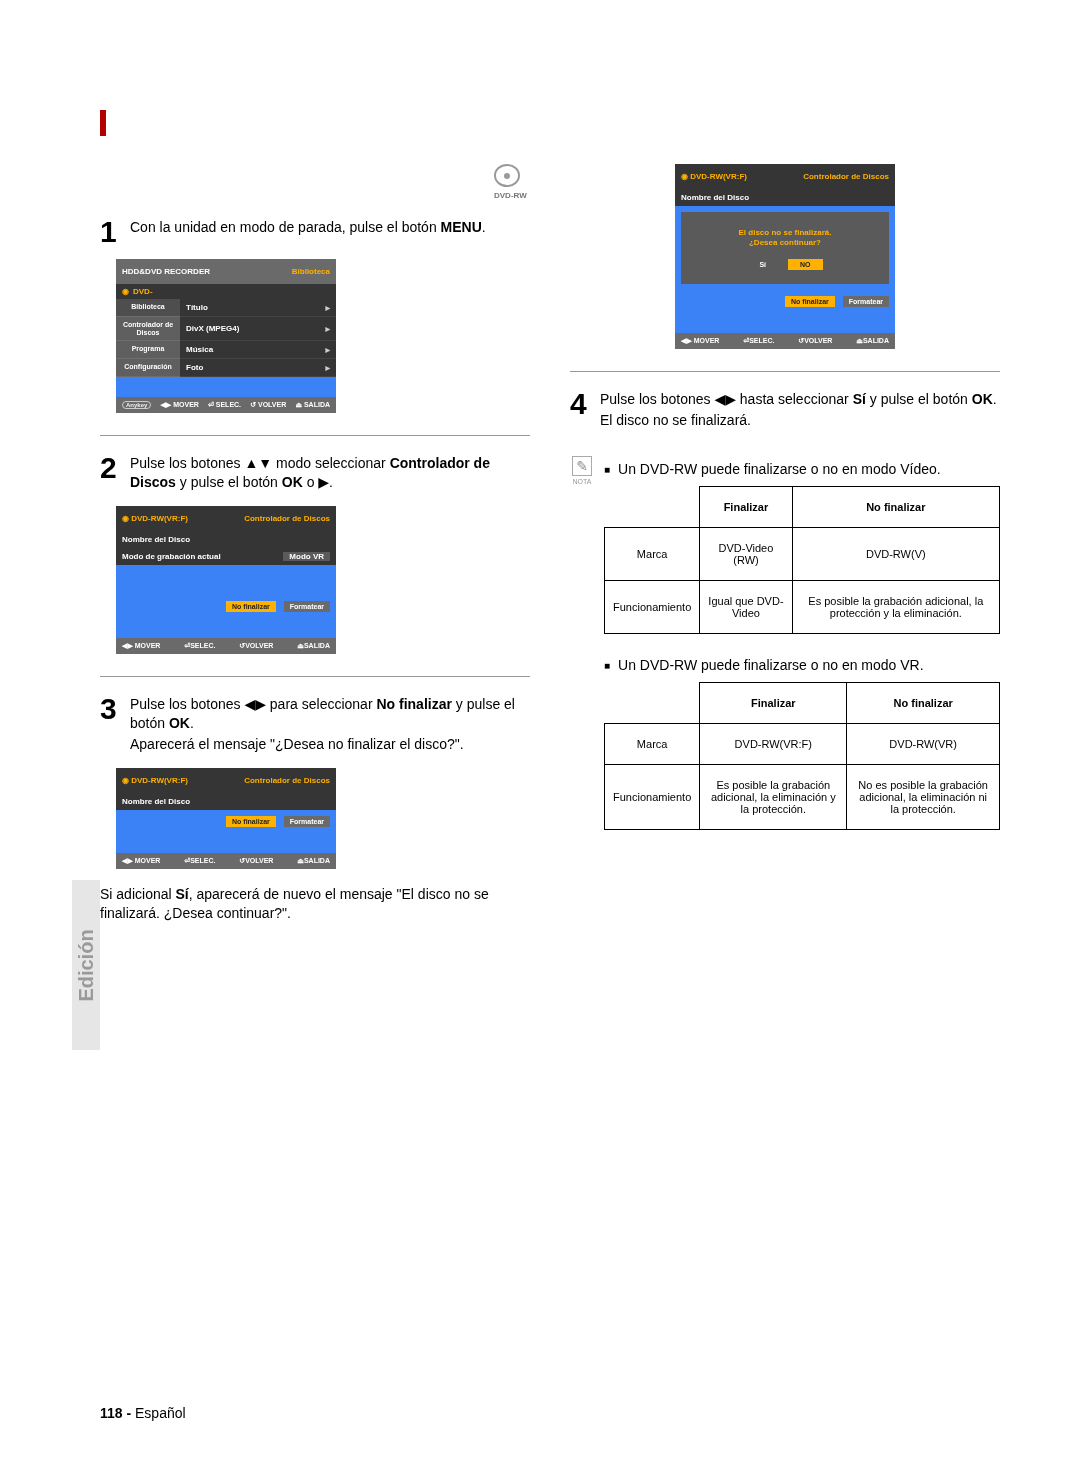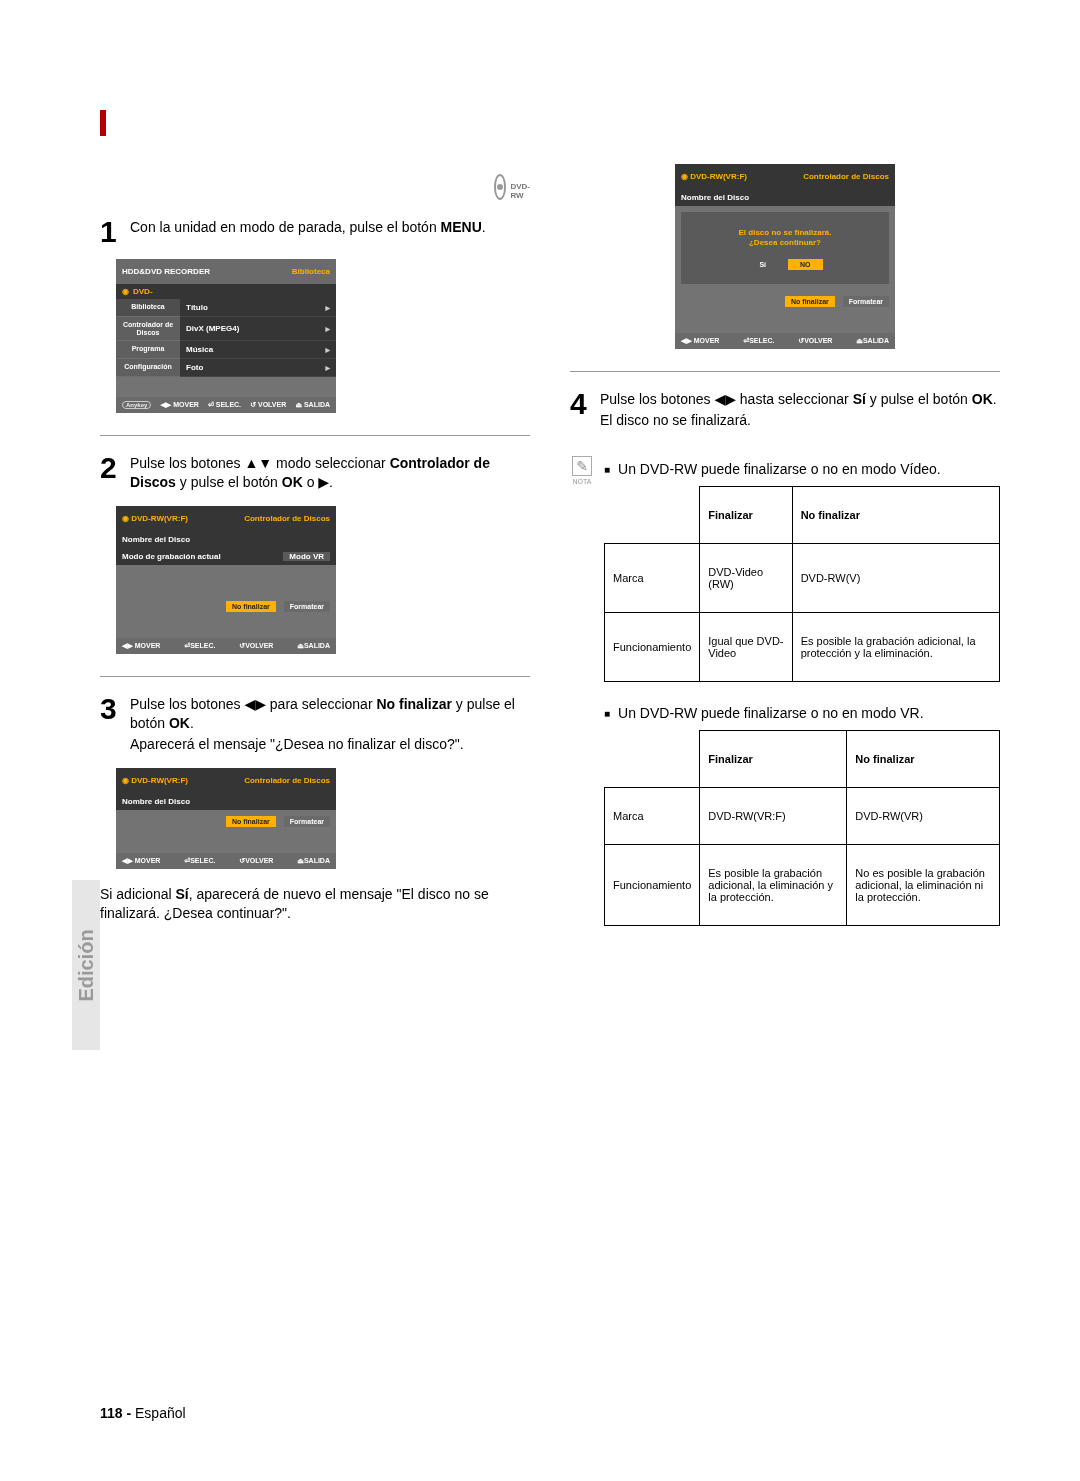--- a/index.html
+++ b/index.html
@@ -3,33 +3,33 @@
 <meta charset="utf-8">
 <style>
   * { box-sizing: border-box; margin: 0; padding: 0; }
   html, body { background: #fff; font-family: Arial, Helvetica, sans-serif; color: #000; }
   .page { width: 1080px; height: 1481px; position: relative; padding: 110px 80px 40px 100px; }
   .title-row { display: flex; align-items: center; margin-bottom: 28px; }
   .title-bar { width: 6px; height: 26px; background: #b30000; margin-right: 8px; }
   .title { font-size: 19px; font-weight: bold; }
   .cols { display: flex; gap: 40px; }
   .col { flex: 1 1 0; }
-  .disc-icon { width: 36px; height: 36px; margin-left: auto; display:flex; flex-direction:row; align-items:flex-end; gap:4px;}
+  .disc-icon { width: 36px; height: 36px; margin-left: auto; display:flex; flex-direction:column; align-items:flex-start; gap:4px;}
   .disc-icon .circ { width:26px; height:26px; border:2px solid #999; border-radius:50%; display:flex; align-items:center; justify-content:center;}
   .disc-icon .circ::after{content:""; width:6px;height:6px;border-radius:50%; background:#999;}
   .disc-label { font-size:8px; color:#777; font-weight:bold;}
   .step { display:flex; gap:8px; margin-top:18px; font-size:14px; line-height:1.35;}
   .step-num { font-size:30px; font-weight:bold; line-height:0.9; min-width:22px; text-align:left;}
   .step-text b { font-weight:bold; }
   .divider { border:none; border-top:1px solid #999; margin:22px 0 6px; }
   .osd { width: 220px; margin: 14px 0 4px 16px; font-size:8px; color:#fff; font-weight:bold; }
   .osd-head { background:#6a6a6a; padding:8px 6px; display:flex; justify-content:space-between; }
   .osd-head .right { color:#ffb100; }
   .osd-sub { background:#353535; padding:3px 6px; color:#ffb100; display:flex; align-items:center; gap:4px;}
-  .osd-body { background:#737373; padding:0 0 20px 0; }
+  .osd-body { background:#3b82f6; padding:0 0 20px 0; }
   .osd-row { display:flex; }
   .osd-side { width:64px; background:#5f5f5f; padding:4px 4px; font-size:7px; line-height:1.1; border-bottom:1px solid #6e6e6e; text-align:center;}
   .osd-side.sel { background:#4e4e4e; }
   .osd-main { flex:1; background:#353535; border-bottom:1px solid #444; padding:4px 6px; display:flex; justify-content:space-between; align-items:center;}
   .osd-main .arrow { color:#ccc; font-size:6px;}
   .osd-foot { background:#6a6a6a; padding:4px 6px; display:flex; justify-content:space-between; font-size:7px; align-items:center;}
   .osd-foot span { white-space:nowrap; }
   .anykey { border:1px solid #ccc; border-radius:8px; padding:0 3px; font-size:6px; color:#eee;}
   .osd-line { padding:4px 6px; background:#353535; display:flex; justify-content:space-between;}
   .osd-line .val { background:#5a5a5a; padding:0 6px;}
@@ -40,21 +40,21 @@
   .osd-yesno { display:flex; gap:10px; justify-content:center; padding:0 0 8px;}
   .osd-yn { padding:2px 12px; font-size:7px; background:#5a5a5a;}
   .osd-yn.sel { background:#ffb100; color:#222;}
   .osd-dialog { background:#5a5a5a; margin:6px; padding:6px;}
   .note-row { display:flex; gap:10px; align-items:flex-start; margin-top:10px;}
   .note-icon { width:24px; text-align:center; font-size:7px; color:#999;}
   .note-icon .sq { width:20px; height:20px; border:1px solid #aaa; display:flex; align-items:center; justify-content:center; font-size:14px; color:#888; margin:0 auto 2px;}
   .bullet-row { display:flex; gap:8px; font-size:14px; line-height:1.3; margin-top:4px;}
   .bullet { font-size:10px; margin-top:3px;}
   table.tbl { border-collapse:collapse; width:100%; margin-top:8px; font-size:11px;}
-  table.tbl th, table.tbl td { border:1px solid #000; padding:22px 8px; text-align:left; vertical-align:middle;}
+  table.tbl th, table.tbl td { border:1px solid #000; padding:14px 8px; text-align:center; vertical-align:middle;}
   .side-tab { position:absolute; left:72px; top:880px; width:28px; height:170px; background:#e6e6e6; display:flex; align-items:center; justify-content:center;}
   .side-tab span { transform:rotate(-90deg); color:#9a9a9a; font-weight:bold; font-size:20px; white-space:nowrap;}
   .footer { position:absolute; left:100px; bottom:60px; font-size:14px;}
   .footer b { font-weight:bold;}
   .small-follow { font-size:14px; line-height:1.35; margin-top:16px;}
 </style>
 </head>
 <body>
 
 <div class="page">

